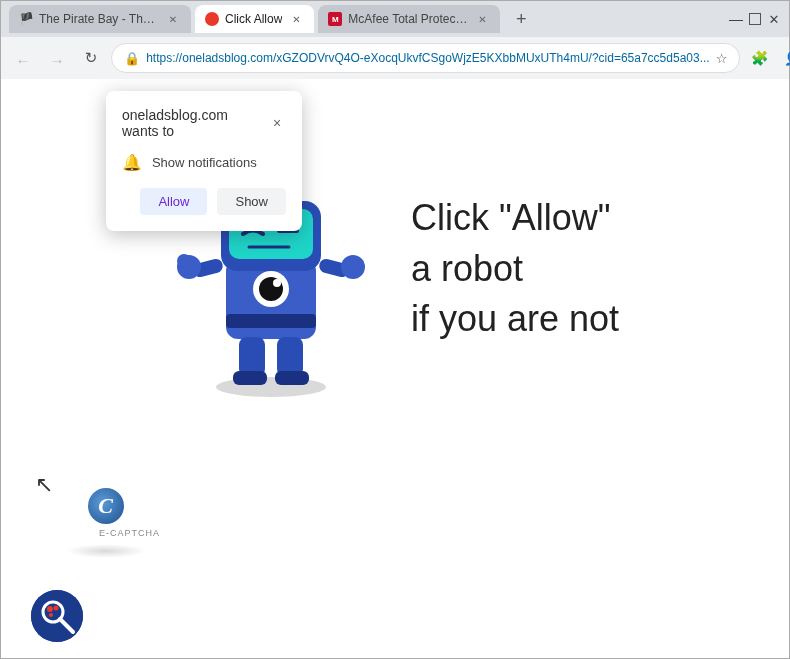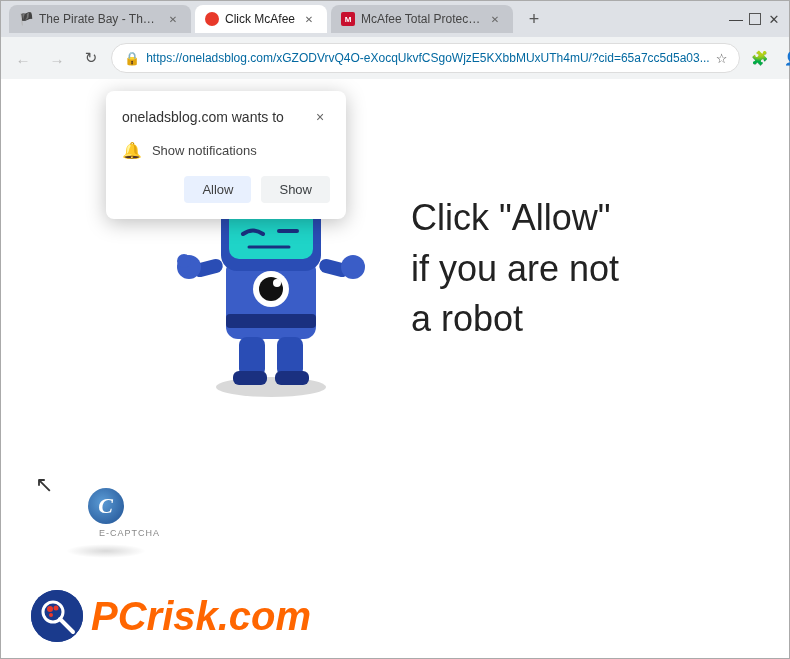--- a/index.html
+++ b/index.html
@@ -108,21 +108,21 @@
       background: #fff;
       position: relative;
       overflow: hidden;
     }
 
     
     .notification-popup {
       position: absolute;
       top: 12px;
       left: 105px;
-      width: 240px;
+      width: 196px;
       background: #fff;
       border-radius: 8px;
       box-shadow: 0 4px 20px rgba(0,0,0,0.25);
       padding: 16px;
       z-index: 100;
     }
     .popup-header {
       display: flex;
       align-items: center;
       justify-content: space-between;
@@ -147,21 +147,21 @@
     }
     .bell-icon { font-size: 16px; color: #555; }
     .popup-buttons {
       display: flex;
       gap: 10px;
       justify-content: flex-end;
     }
     .popup-btn-allow {
       padding: 6px 18px;
       background: #e8f0fe;
-      color: #404040;
+      color: #6d28d9;
       border: none;
       border-radius: 4px;
       font-size: 13px;
       cursor: pointer;
       font-weight: 500;
     }
     .popup-btn-block {
       padding: 6px 18px;
       background: #f1f3f4;
       color: #3c4043;
@@ -284,21 +284,21 @@
   <div class="title-bar">
 
     <div class="tab inactive">
       <span class="pirate-favicon">🏴</span>
       <span style="max-width:120px;overflow:hidden;text-overflow:ellipsis;white-space:nowrap;font-size:12px;">The Pirate Bay - The galaxy's m...</span>
       <span class="tab-close">✕</span>
     </div>
 
     <div class="tab active">
       <span class="clickallow-favicon"></span>
-      <span style="font-size:12px;max-width:80px;overflow:hidden;text-overflow:ellipsis;white-space:nowrap;">Click McAfee</span>
+      <span style="font-size:12px;max-width:80px;overflow:hidden;text-overflow:ellipsis;white-space:nowrap;">Click Allow</span>
       <span class="tab-close">✕</span>
     </div>
 
     <div class="tab inactive">
       <span class="mcafee-favicon">M</span>
       <span style="font-size:12px;max-width:120px;overflow:hidden;text-overflow:ellipsis;white-space:nowrap;">McAfee Total Protection</span>
       <span class="tab-close">✕</span>
     </div>
 
     <div class="new-tab-btn">+</div>
@@ -384,22 +384,22 @@
           <rect x="68" y="208" width="26" height="40" rx="8" fill="#2a4db5"></rect>
           <rect x="106" y="208" width="26" height="40" rx="8" fill="#2a4db5"></rect>
 
           <rect x="62" y="242" width="34" height="14" rx="6" fill="#1a3080"></rect>
           <rect x="104" y="242" width="34" height="14" rx="6" fill="#1a3080"></rect>
         </svg>
       </div>
 
       <div>
         <div class="click-text">Click "Allow"</div>
+        <div class="click-text">a robot</div>
         <div class="click-text">if you are not</div>
-        <div class="click-text">a robot</div>
       </div>
     </div>
 
     <div class="ecaptcha-area">
       <div class="ecaptcha-logo">
         <span style="font-size:22px;font-weight:bold;font-style:italic;color:#fff;font-family:Georgia,serif;">C</span>
       </div>
       <div class="ecaptcha-label">E-CAPTCHA</div>
       <div class="ecaptcha-shadow"></div>
     </div>
@@ -413,18 +413,15 @@
           <circle cx="26" cy="26" r="26" fill="#1a3a8c"></circle>
 
           <circle cx="22" cy="22" r="10" stroke="white" stroke-width="3" fill="none"></circle>
           <line x1="29" y1="29" x2="42" y2="42" stroke="white" stroke-width="4" stroke-linecap="round"></line>
 
           <circle cx="19" cy="19" r="3" fill="#e8392a"></circle>
           <circle cx="25" cy="18" r="2.5" fill="#e8392a"></circle>
           <circle cx="20" cy="25" r="2" fill="#e8392a"></circle>
         </svg>
       </div>
-      <div class="pcrisk-text">
-        <span>PC</span><span style="color:#ff6600;">risk.com</span>
-      </div>
     </div>
   </div>
 </div>
 
 </body></html>

